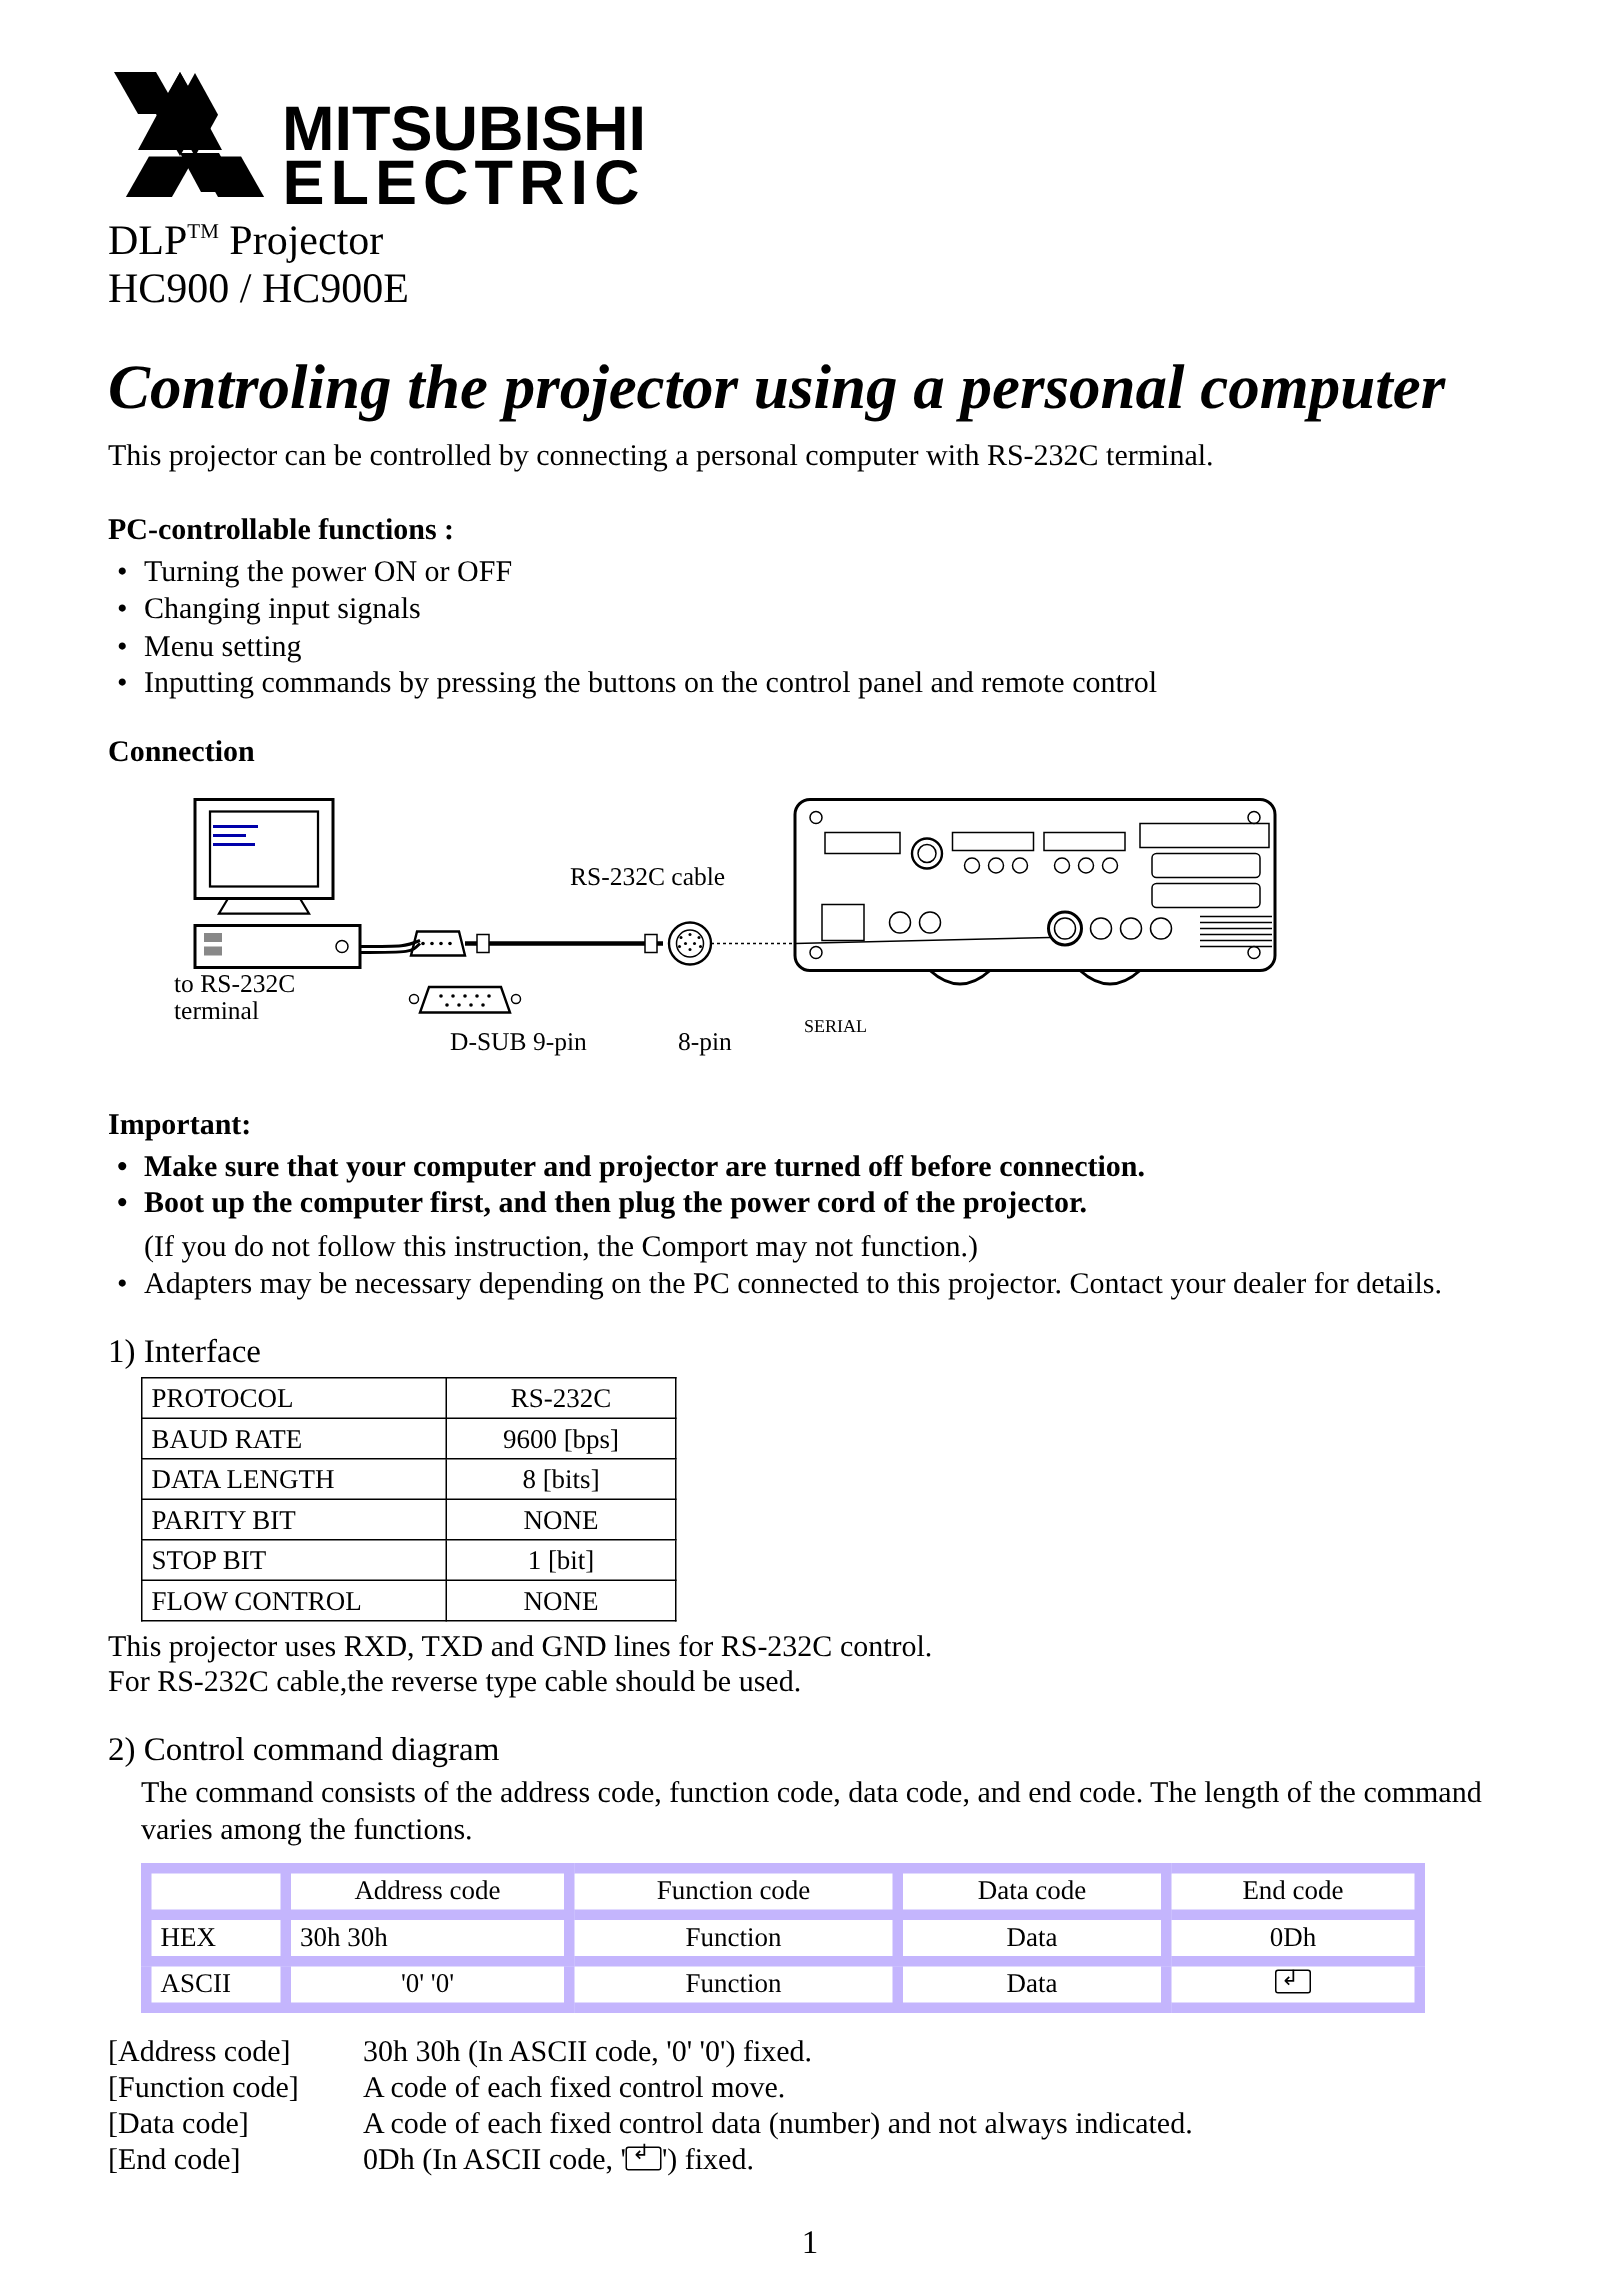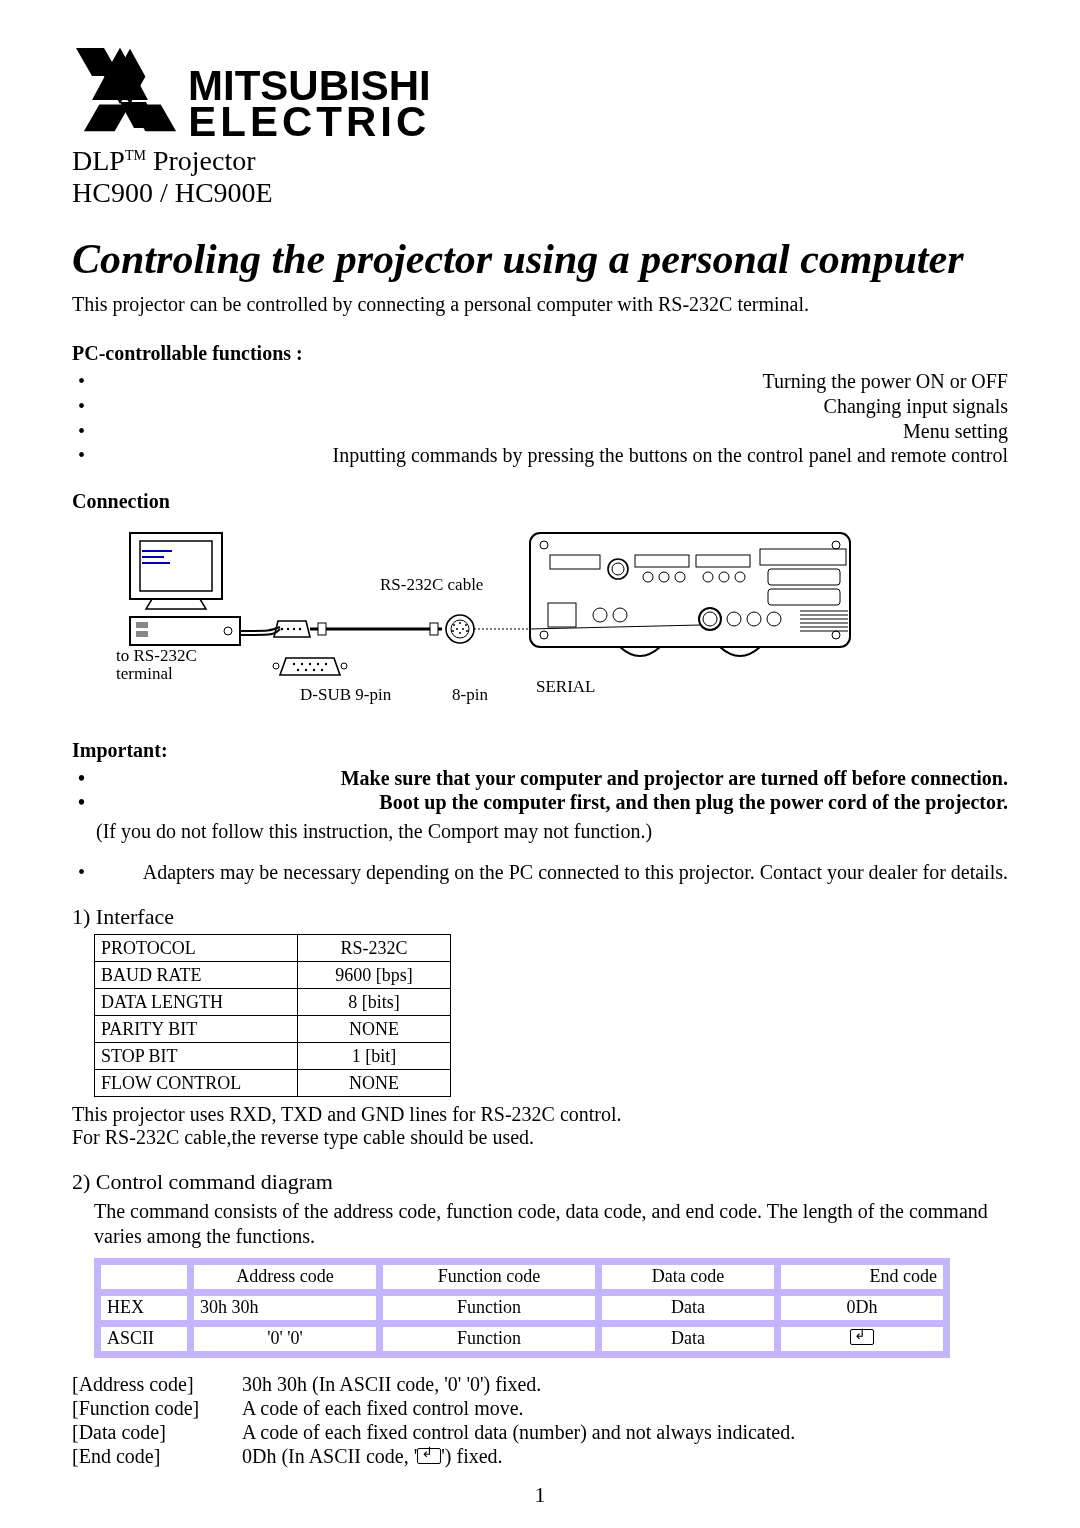--- a/index.html
+++ b/index.html
@@ -62,21 +62,21 @@
   }
   .intro-line {
     font-size: 20px;
     margin-bottom: 26px;
   }
   .sect-bold {
     font-weight: bold;
     font-size: 20px;
     margin-bottom: 4px;
   }
-  .bullets { margin: 0 0 16px 0; padding: 0; text-align: right; }
+  .bullets { margin: 0 0 16px 0; padding: 0; }
   .bullets li {
     list-style: none;
     position: relative;
     padding-left: 24px;
     font-size: 20px;
     line-height: 1.23;
   }
   .bullets li::before {
     content: "•";
     position: absolute;
@@ -139,21 +139,21 @@
     height: 24px;
     text-align: center;
     font-weight: normal;
   }
   .cmd-table th { font-weight: normal; }
   .cmd-table .rowh td:first-child { text-align: left; }
   .cmd-table td.label { text-align: left; width: 74px; }
   .cmd-table th.addr { width: 170px; }
   .cmd-table th.fn   { width: 200px; }
   .cmd-table th.data { width: 160px; }
-  .cmd-table th.end  { width: 150px; text-align: right; }
+  .cmd-table th.end  { width: 150px; }
   .cmd-table td.left { text-align: left; }
 
   .def-lines {
     font-size: 20px;
     line-height: 1.2;
   }
   .def-lines .row { display:flex; }
   .def-lines .k { width: 170px; }
   .def-lines .v { flex: 1; }
 
@@ -339,30 +339,30 @@
 
       <line x1="374" y1="104" x2="430" y2="104" stroke="#000" stroke-width="1" stroke-dasharray="2 2"></line>
       <line x1="430" y1="104" x2="600" y2="100" stroke="#000" stroke-width="1"></line>
     </svg>
     <div style="position:absolute; left:16px; top:122px; font-size:17px; line-height:1.1;">
       <span>to RS-232C</span><br><span>terminal</span>
     </div>
     <div style="position:absolute; left:280px; top:50px; font-size:17px;">RS-232C cable</div>
     <div style="position:absolute; left:200px; top:160px; font-size:17px;">D-SUB 9-pin</div>
     <div style="position:absolute; left:352px; top:160px; font-size:17px;">8-pin</div>
-    <div style="position:absolute; left:436px; top:152px; font-size:17px;">SERIAL</div>
+    <div style="position:absolute; left:436px; top:152px; font-size:12px;">SERIAL</div>
   </div>
 
   <div class="sect-bold" style="margin-top:18px;">Important:</div>
   <ul class="bullets" style="margin-bottom:4px;font-weight:bold;">
     <li>Make sure that your computer and projector are turned off before connection.</li>
     <li>Boot up the computer first, and then plug the power cord of the projector.</li>
   </ul>
   <div class="indent-paren">(If you do not follow this instruction, the Comport may not function.)</div>
-  <ul class="bullets" style="margin-top:16px;">
+  <ul class="bullets" style="margin-top:0;">
     <li>Adapters may be necessary depending on the PC connected to this projector. Contact your dealer for details.</li>
   </ul>
 
   <div class="h2-numline">1) Interface</div>
   <table class="iface-table">
     <tbody>
         <tr>
           <td class="k">PROTOCOL</td>
           <td class="v">RS-232C</td>
         </tr>

